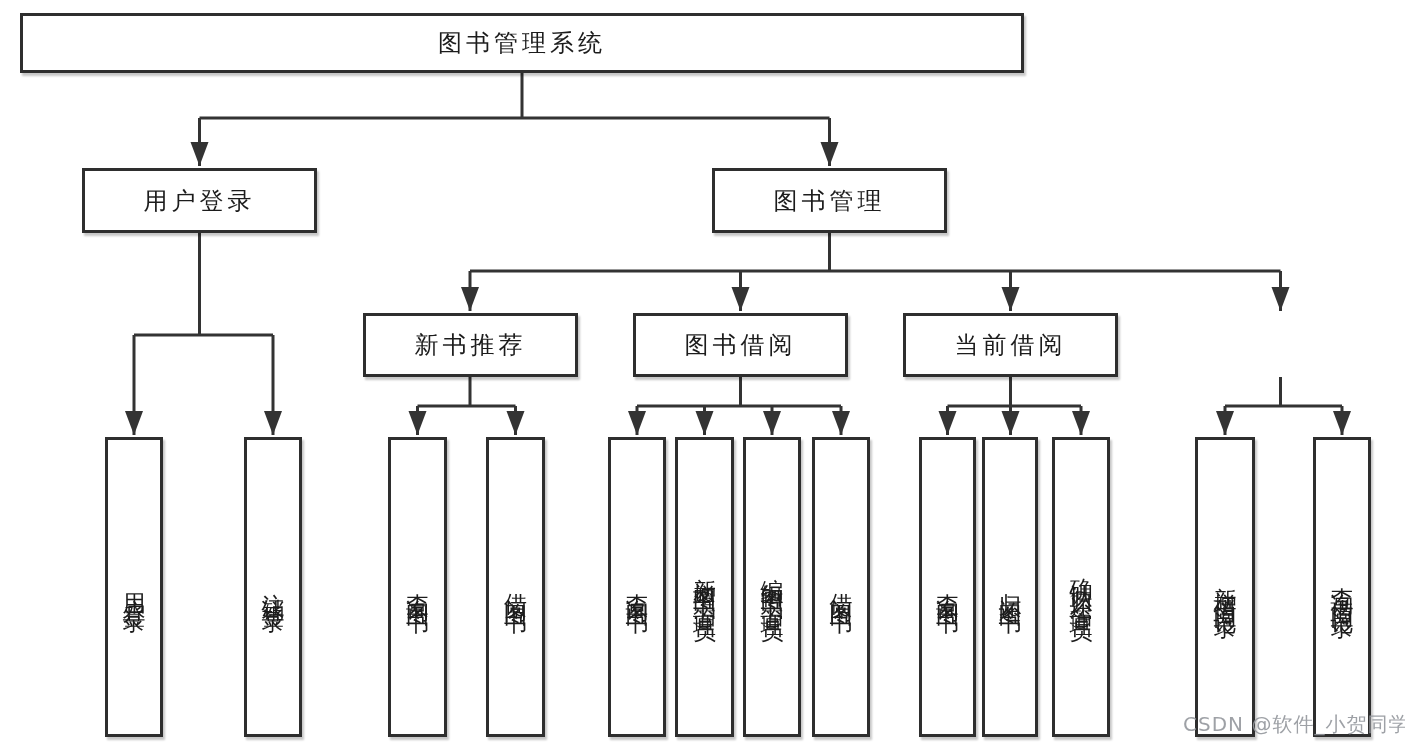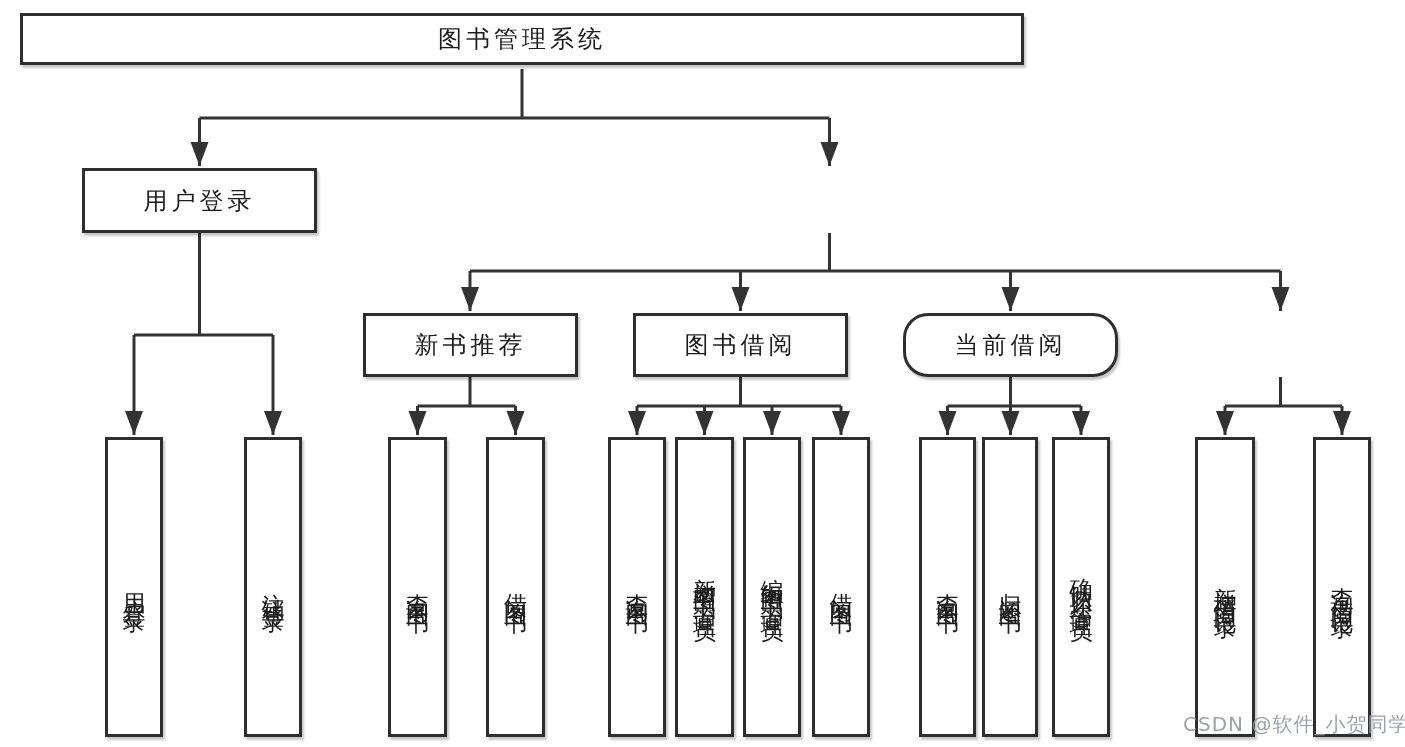--- a/index.html
+++ b/index.html
@@ -32,21 +32,21 @@
     align-items: center;
     justify-content: center;
     text-align: center;
     box-shadow: 2px 3px 2px rgba(0,0,0,0.22);
   }
   .h-label {
     font-size: 24px;
     letter-spacing: 4px;
     white-space: nowrap;
   }
-  .lvl-root { left: 20px; top: 13px; width: 1004px; height: 52px; }
+  .lvl-root { left: 20px; top: 13px; width: 1004px; height: 60px; }
   .lvl-2    { top: 168px; height: 65px; width: 235px; }
   .lvl-3    { top: 313px; height: 64px; width: 215px; }
   .leaf {
     top: 437px;
     height: 300px;
     writing-mode: vertical-rl;
     text-orientation: mixed;
     font-size: 23px;
     letter-spacing: 6px;
     line-height: 1;
@@ -111,24 +111,25 @@
     <line x1="1010.5" y1="406" x2="1010.5" y2="435" stroke="#333333" stroke-width="3" marker-end="url(#arrowhead)"></line>
     <line x1="1081" y1="406" x2="1081" y2="435" stroke="#333333" stroke-width="3" marker-end="url(#arrowhead)"></line>
 
     <line x1="1225" y1="406" x2="1225" y2="435" stroke="#333333" stroke-width="3" marker-end="url(#arrowhead)"></line>
     <line x1="1342" y1="406" x2="1342" y2="435" stroke="#333333" stroke-width="3" marker-end="url(#arrowhead)"></line>
   </svg>
 
   <div class="box lvl-root h-label">图书管理系统</div>
 
   <div class="box lvl-2 h-label" style="left:82px;">用户登录</div>
+  <div class="box lvl-2 h-label" style="left:712px;">图书管理</div>
 
   <div class="box lvl-3 h-label" style="left:363px;">新书推荐</div>
   <div class="box lvl-3 h-label" style="left:633px;font-family:Liberation Mono, monospace;">图书借阅</div>
-  <div class="box lvl-3 h-label" style="left:903px;border-radius:25px;">当前借阅</div>
+  <div class="box lvl-3 h-label" style="left:903px;">当前借阅</div>
 
   <div class="box leaf" style="left:105px;width:58px;">用户登录</div>
   <div class="box leaf" style="left:244px;width:58px;">注销登录</div>
 
   <div class="box leaf" style="left:388px;width:59px;">查询图书</div>
   <div class="box leaf" style="left:486px;width:59px;">借阅图书</div>
 
   <div class="box leaf" style="left:608px;width:58px;">查询图书</div>
   <div class="box leaf" style="left:675px;width:59px;">新增图书（管理员）</div>
   <div class="box leaf" style="left:743px;width:58px;">编辑图书（管理员）</div>

